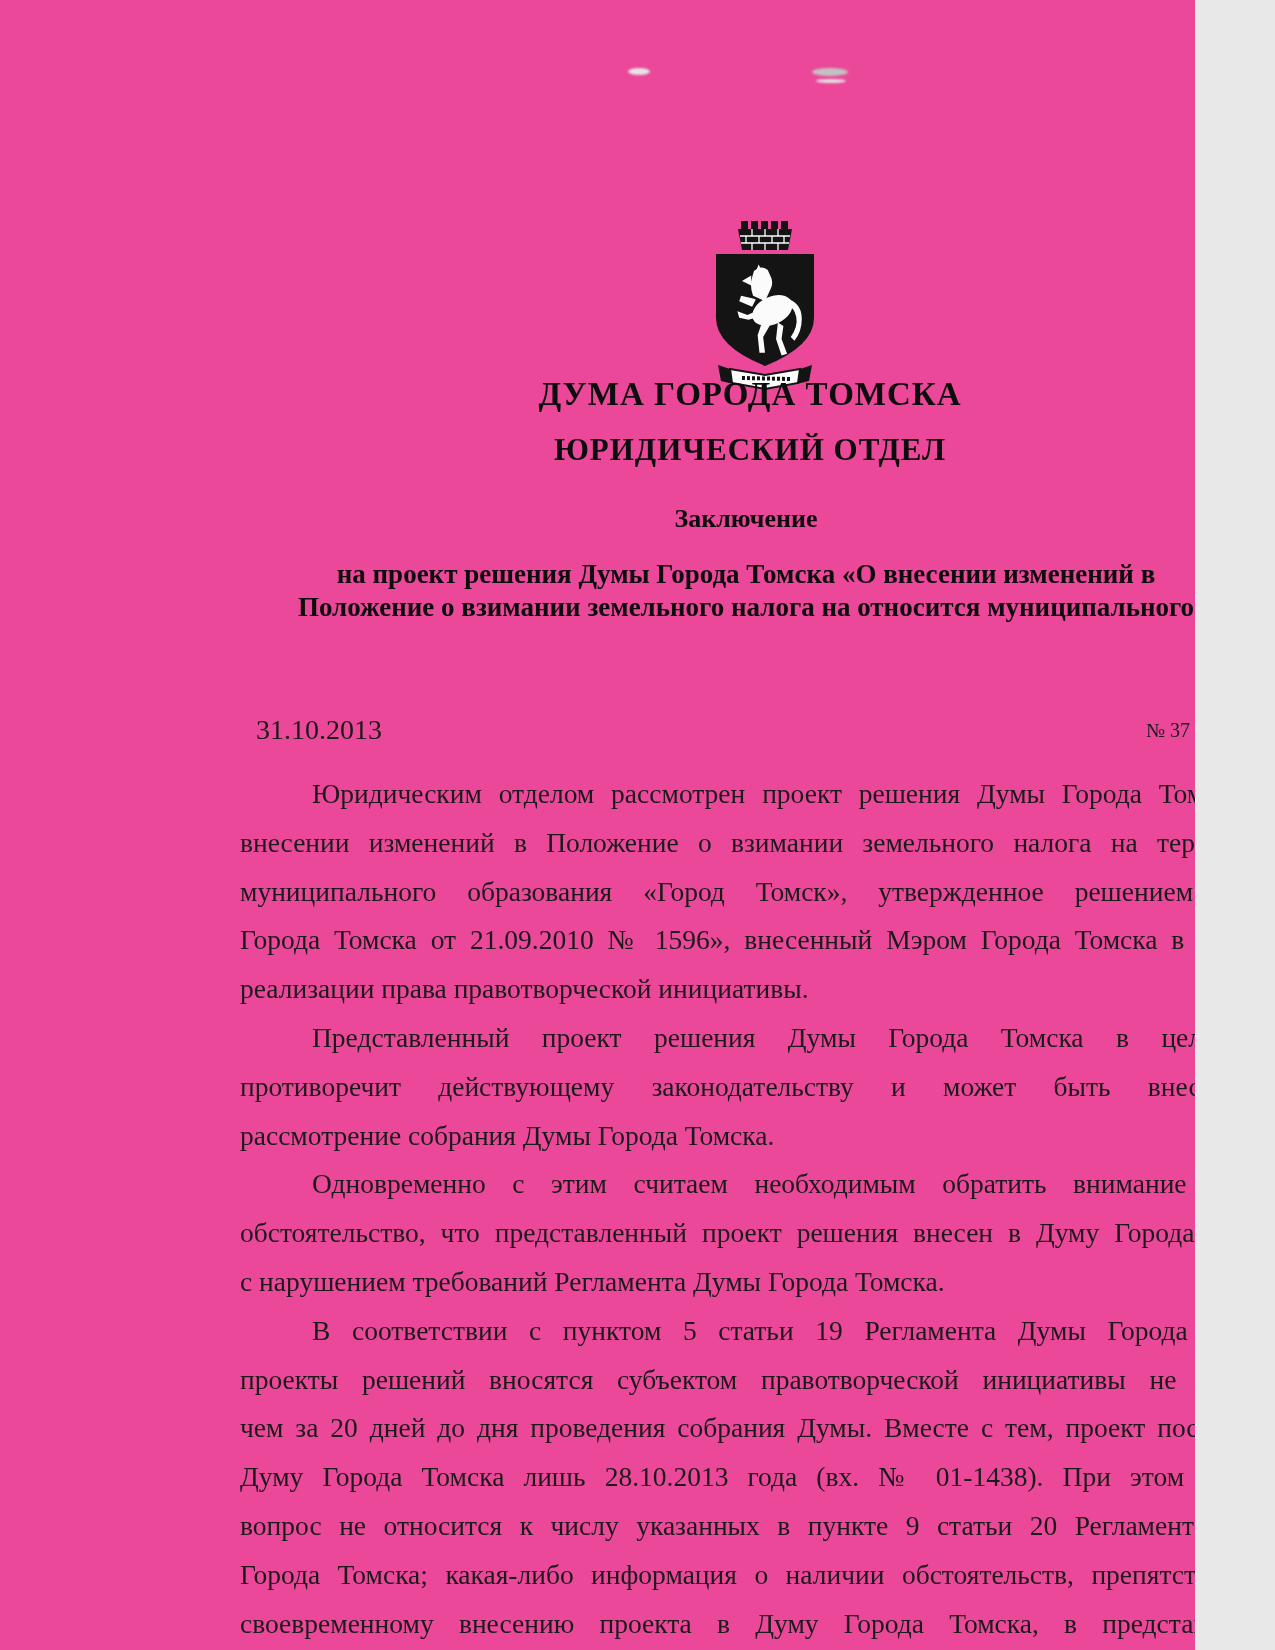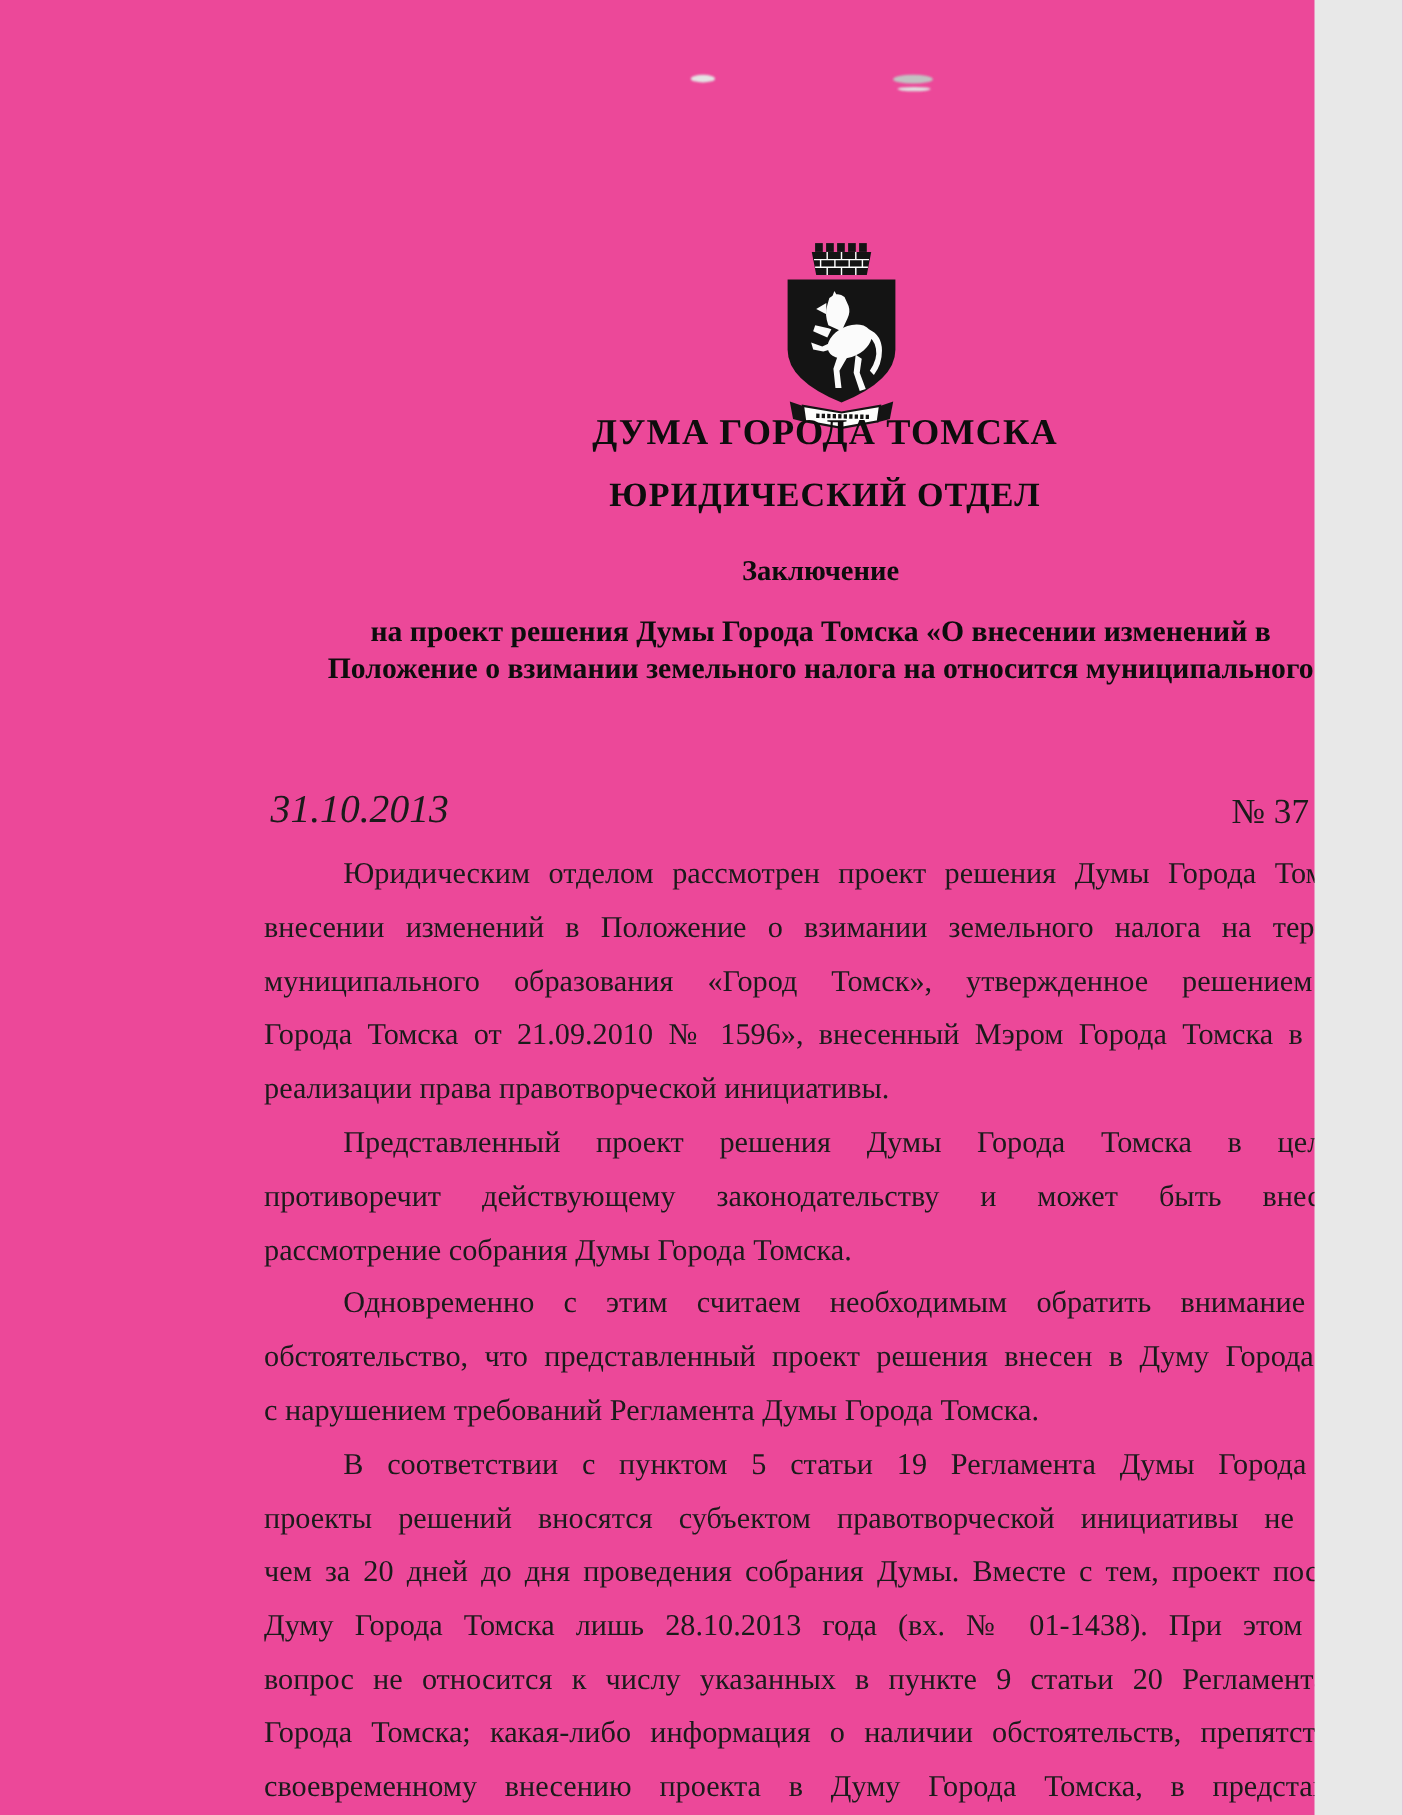--- a/index.html
+++ b/index.html
@@ -33,24 +33,24 @@
     position:absolute;left:0;top:504px;width:1492px;
     text-align:center;font-weight:bold;font-size:26px;color:#0d0d0d;
   }
   .doc-title{
     position:absolute;left:218px;top:558px;width:1056px;
     font-weight:bold;font-size:27px;line-height:33.4px;color:#0d0d0d;
   }
   .doc-title .tl{text-align:center;white-space:nowrap;}
 
   .dateline-date{
-    position:absolute;left:246px;top:714px;font-size:36px;font-style:italic;
+    position:absolute;left:256px;top:714px;font-size:28px;
   }
   .dateline-num{
-    position:absolute;right:5px;top:719px;font-size:32px;white-space:nowrap;
+    position:absolute;right:5px;top:719px;font-size:20px;white-space:nowrap;
   }
 
   .body-text{
     position:absolute;left:240px;top:770px;width:1052px;
     font-size:27.5px;line-height:48.8px;
   }
   .ln{text-align:justify;text-align-last:justify;}
   .ln.ind{text-indent:72px;}
   .ln.last{text-align-last:left;}
 </style>

